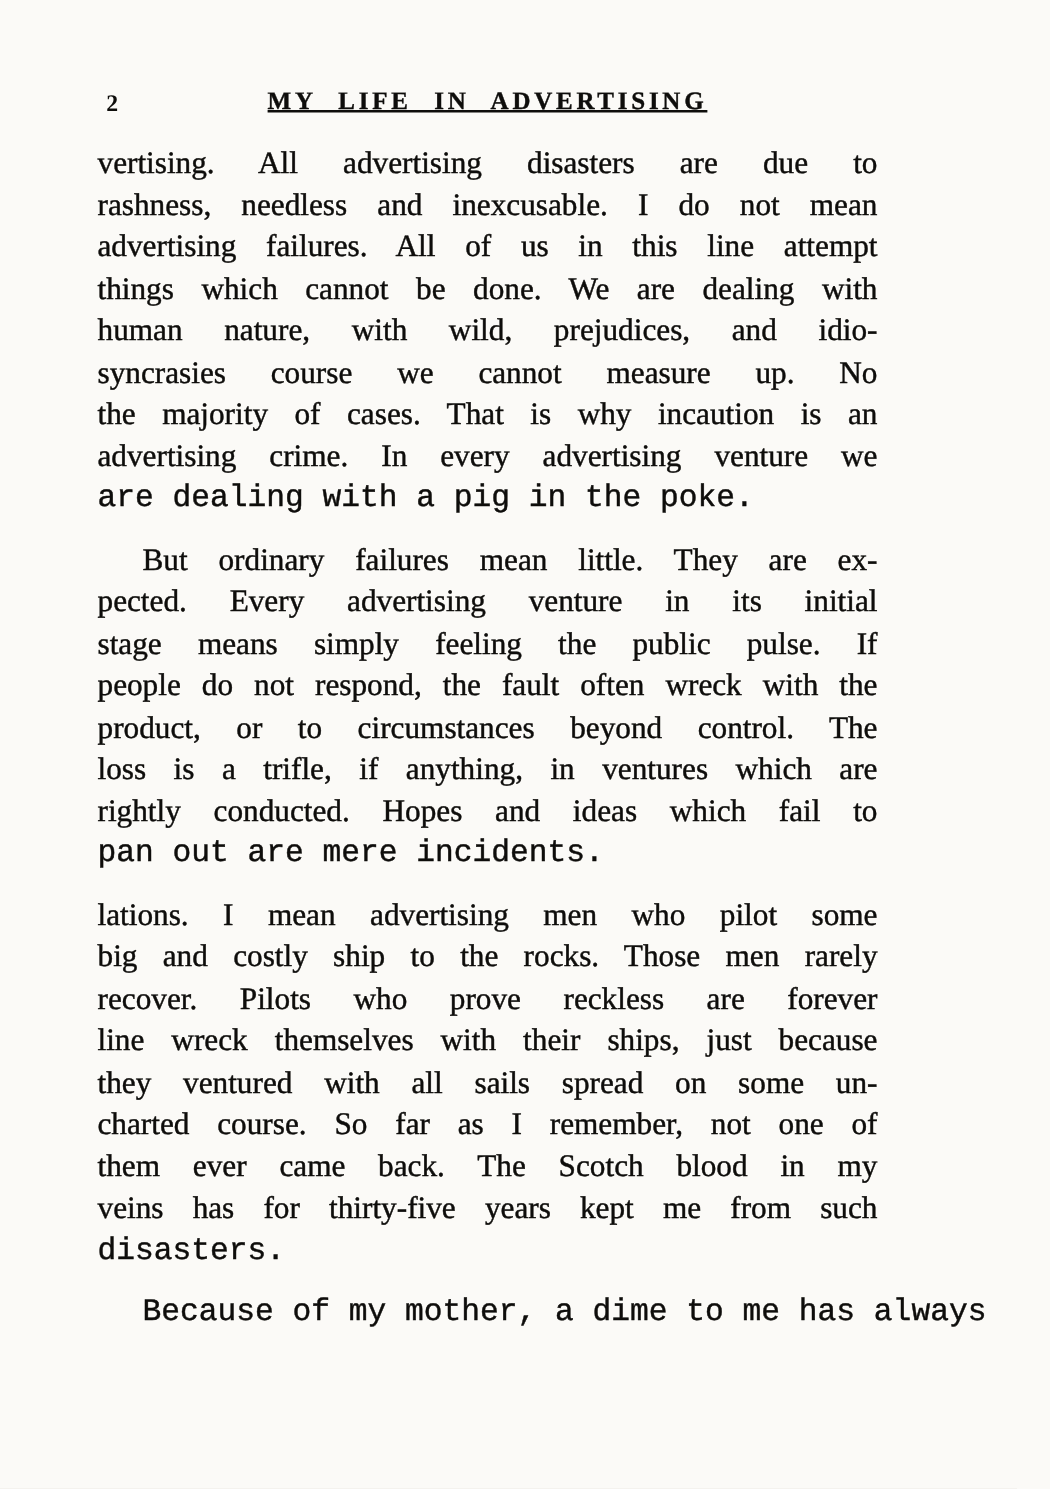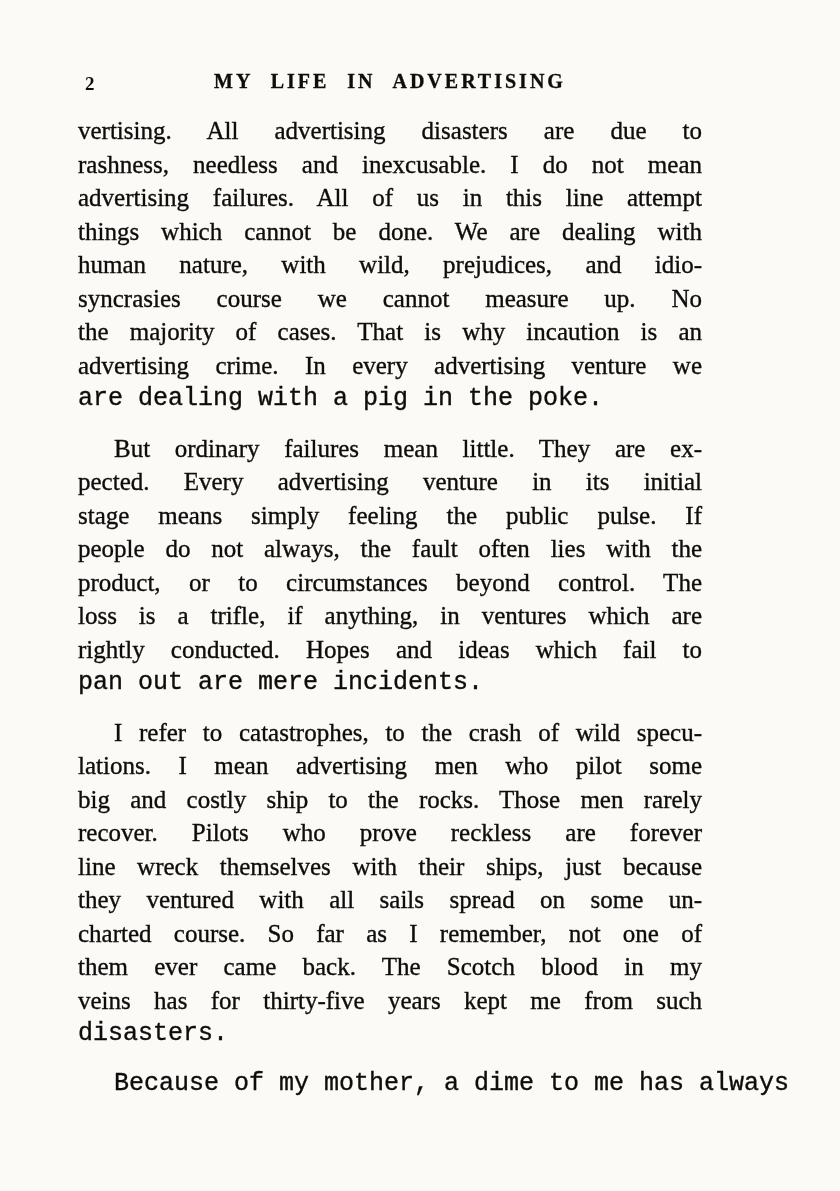--- a/index.html
+++ b/index.html
@@ -35,20 +35,21 @@
     font-weight: bold;
     letter-spacing: 1px;
   }
   .running-header {
     text-align: center;
     font-size: 20px;
     font-weight: bold;
     letter-spacing: 3px;
     word-spacing: 10px;
     text-transform: uppercase;
+    text-decoration: underline;
     -webkit-text-stroke: 0.3px currentColor;
   }
   .page-body {
     font-size: 25px;
     line-height: 33.5px;
     -webkit-text-stroke: 0.35px currentColor;
   }
   .paragraph {
     margin: 16px;
   }
@@ -83,28 +84,27 @@
           <div class="line">human nature, with wild, prejudices, and idio-</div>
           <div class="line">syncrasies course we cannot measure up.  No</div>
           <div class="line">the majority of cases.  That is why incaution is an</div>
           <div class="line">advertising crime.  In every advertising venture we</div>
           <div class="line para-end">are dealing with a pig in the poke.</div>
         </div>
         <div class="paragraph">
           <div class="line indent">But ordinary failures mean little.  They are ex-</div>
           <div class="line">pected.  Every advertising venture in its initial</div>
           <div class="line">stage means simply feeling the public pulse.  If</div>
-          <div class="line">people do not always, the fault often lies with the</div>
+          <div class="line">people do not respond, the fault often wreck with the</div>
           <div class="line">product, or to circumstances beyond control.  The</div>
           <div class="line">loss is a trifle, if anything, in ventures which are</div>
           <div class="line">rightly conducted.  Hopes and ideas which fail to</div>
           <div class="line para-end">pan out are mere incidents.</div>
         </div>
         <div class="paragraph">
-          <div class="line indent">I refer to catastrophes, to the crash of wild specu-</div>
           <div class="line">lations.  I mean advertising men who pilot some</div>
           <div class="line">big and costly ship to the rocks.  Those men rarely</div>
           <div class="line">recover.  Pilots who prove reckless are forever</div>
           <div class="line">line wreck themselves with their ships, just because</div>
           <div class="line">they ventured with all sails spread on some un-</div>
           <div class="line">charted course.  So far as I remember, not one of</div>
           <div class="line">them ever came back.  The Scotch blood in my</div>
           <div class="line">veins has for thirty-five years kept me from such</div>
           <div class="line para-end">disasters.</div>
         </div>

